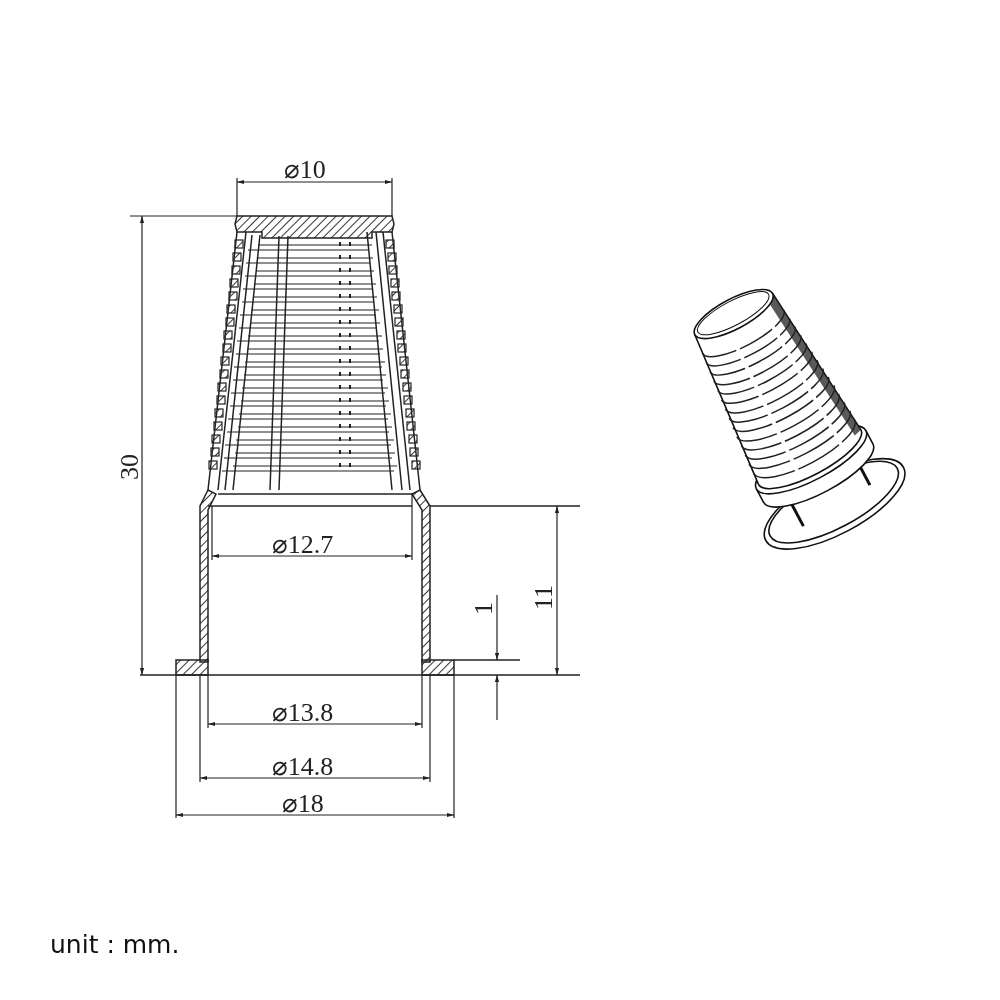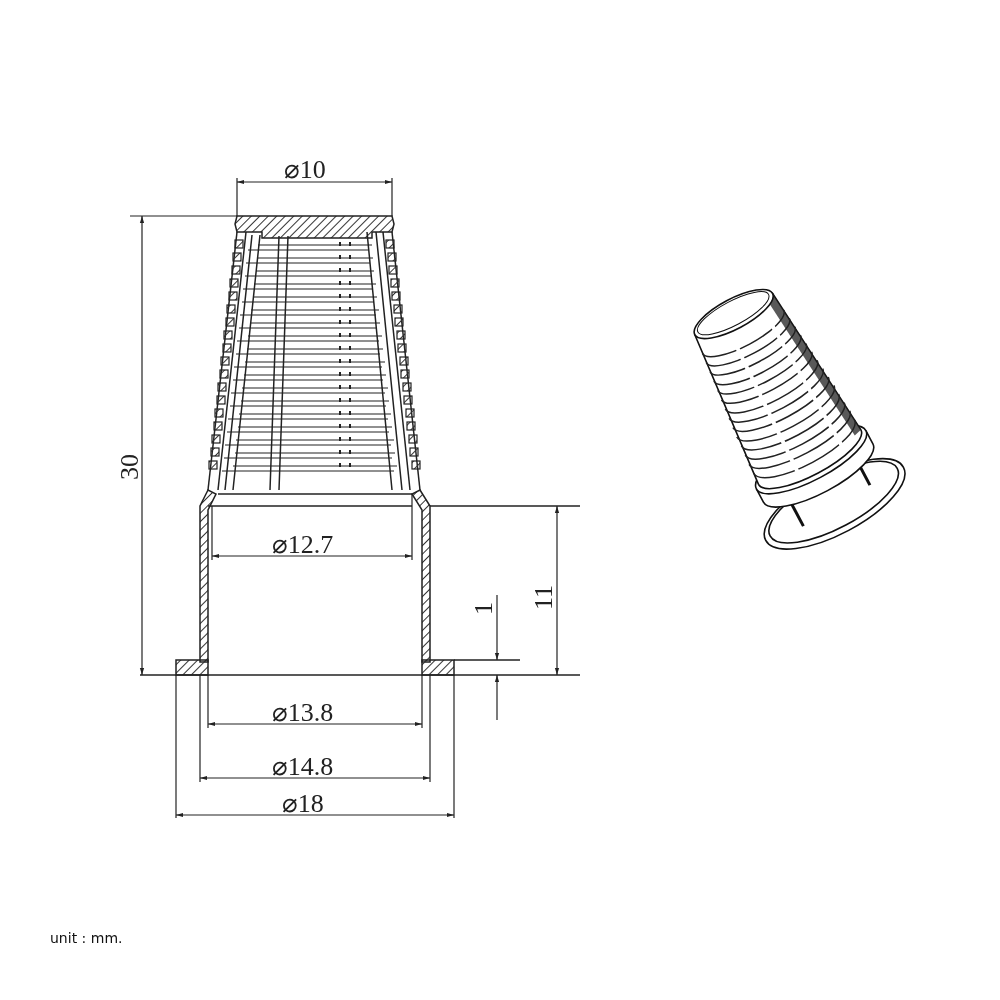--- a/index.html
+++ b/index.html
@@ -1,19 +1,19 @@
 <!DOCTYPE html>
 <html><head>
   <meta charset="utf-8">
   <style>
     html, body { margin: 0; padding: 0; background: #ffffff; }
     body { width: 1000px; height: 1000px; position: relative; overflow: hidden; }
     #drawing { position: absolute; left: 0; top: 0; width: 1000px; height: 1000px; }
     .dim-text { font-family: "Liberation Serif", "DejaVu Serif", serif; font-size: 26px; fill: #222; }
-    .unit-text { position: absolute; left: 50px; top: 930px; font-family: "DejaVu Sans", "Liberation Sans", sans-serif; font-size: 14px; color: #111; }
+    .unit-text { position: absolute; left: 50px; top: 930px; font-family: "DejaVu Sans", "Liberation Sans", sans-serif; font-size: 25px; color: #111; }
   </style>
 </head>
 <body>
 
 <svg id="drawing" viewBox="0 0 1000 1000" xmlns="http://www.w3.org/2000/svg">
   <defs>
     <pattern id="hatch" patternUnits="userSpaceOnUse" width="6" height="6" patternTransform="rotate(45)">
       <line x1="0" y1="0" x2="0" y2="6" stroke="#333" stroke-width="2"></line>
     </pattern>
     <marker id="arr" viewBox="0 0 10 10" refX="10" refY="5" markerWidth="14" markerHeight="7" orient="auto-start-reverse" markerUnits="userSpaceOnUse">

